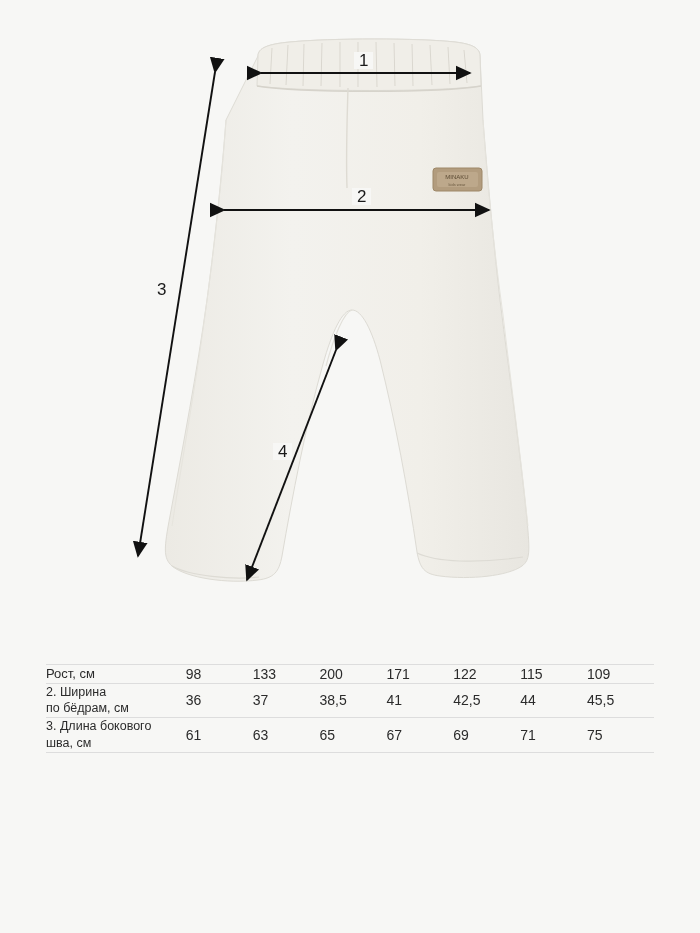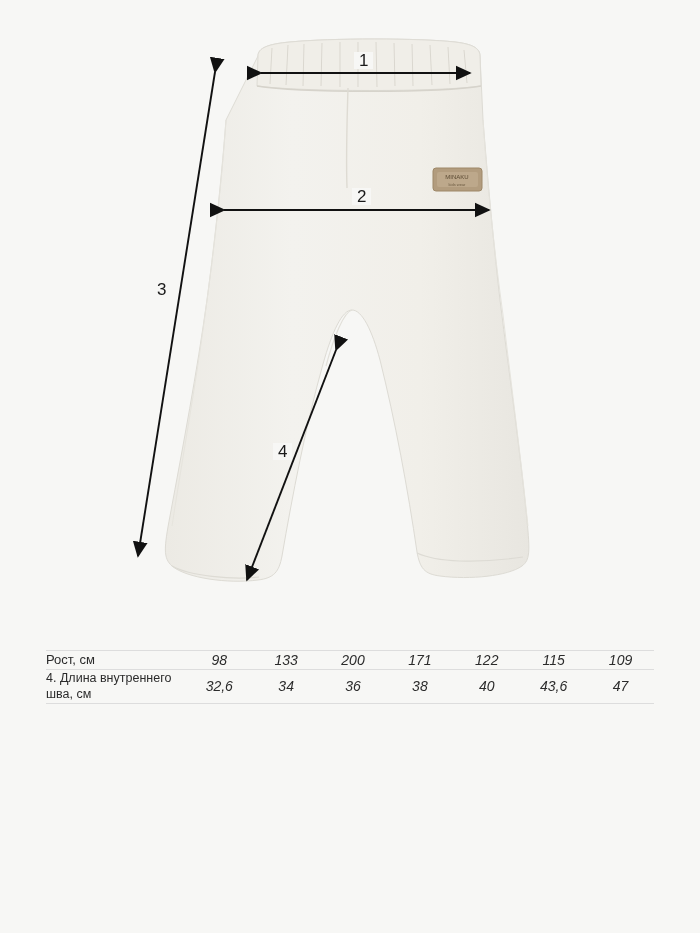--- a/index.html
+++ b/index.html
@@ -40,21 +40,21 @@
     color: #1a1a1a;
     background: #f7f7f5;
     padding: 0 5px;
     line-height: 1;
   }
 
   
   #size-table {
     position: absolute;
     left: 46px;
-    top: 650px;
+    top: 664px;
     width: 608px;
     border-collapse: collapse;
     font-size: 13px;
   }
   #size-table th, #size-table td {
     border-bottom: 1px solid #dddddd;
     padding: 0;
     font-weight: normal;
     color: #2b2b2b;
   }
@@ -64,25 +64,24 @@
   .row-label {
     text-align: left;
     padding: 9px 6px 9px 10px;
     font-size: 12.5px;
     line-height: 1.35;
     width: 140px;
     color: #2b2b2b;
   }
   .row-label .lbl-num { white-space: nowrap; }
   .val-cell {
-    text-align: center;
+    text-align: left;
     font-size: 14px;
     padding: 11px 2px;
     width: 67px;
-    font-style: italic;
   }
   thead .val-cell {
     font-size: 14px;
     padding: 13px 2px 11px;
   }
   thead .row-label {
     font-size: 13px;
     padding: 13px 6px 11px 10px;
   }
 </style>
@@ -191,26 +190,40 @@
       <th class="val-cell">200</th>
       <th class="val-cell">171</th>
       <th class="val-cell">122</th>
       <th class="val-cell">115</th>
       <th class="val-cell">109</th>
     </tr>
   </thead>
   <tbody>
     <tr>
       <td class="row-label">
-        <span class="lbl-num">4. </span>
-        <span>Длина внутреннего</span><br>
+        <span class="lbl-num">2. </span>
+        <span>Ширина</span><br>
+        <span>по бёдрам, см</span>
+      </td>
+      <td class="val-cell">36</td>
+      <td class="val-cell">37</td>
+      <td class="val-cell">38,5</td>
+      <td class="val-cell">41</td>
+      <td class="val-cell">42,5</td>
+      <td class="val-cell">44</td>
+      <td class="val-cell">45,5</td>
+    </tr>
+    <tr>
+      <td class="row-label">
+        <span class="lbl-num">3. </span>
+        <span>Длина бокового</span><br>
         <span>шва, см</span>
       </td>
-      <td class="val-cell">32,6</td>
-      <td class="val-cell">34</td>
-      <td class="val-cell">36</td>
-      <td class="val-cell">38</td>
-      <td class="val-cell">40</td>
-      <td class="val-cell">43,6</td>
-      <td class="val-cell">47</td>
+      <td class="val-cell">61</td>
+      <td class="val-cell">63</td>
+      <td class="val-cell">65</td>
+      <td class="val-cell">67</td>
+      <td class="val-cell">69</td>
+      <td class="val-cell">71</td>
+      <td class="val-cell">75</td>
     </tr>
   </tbody>
 </table>
 
 </body></html>

